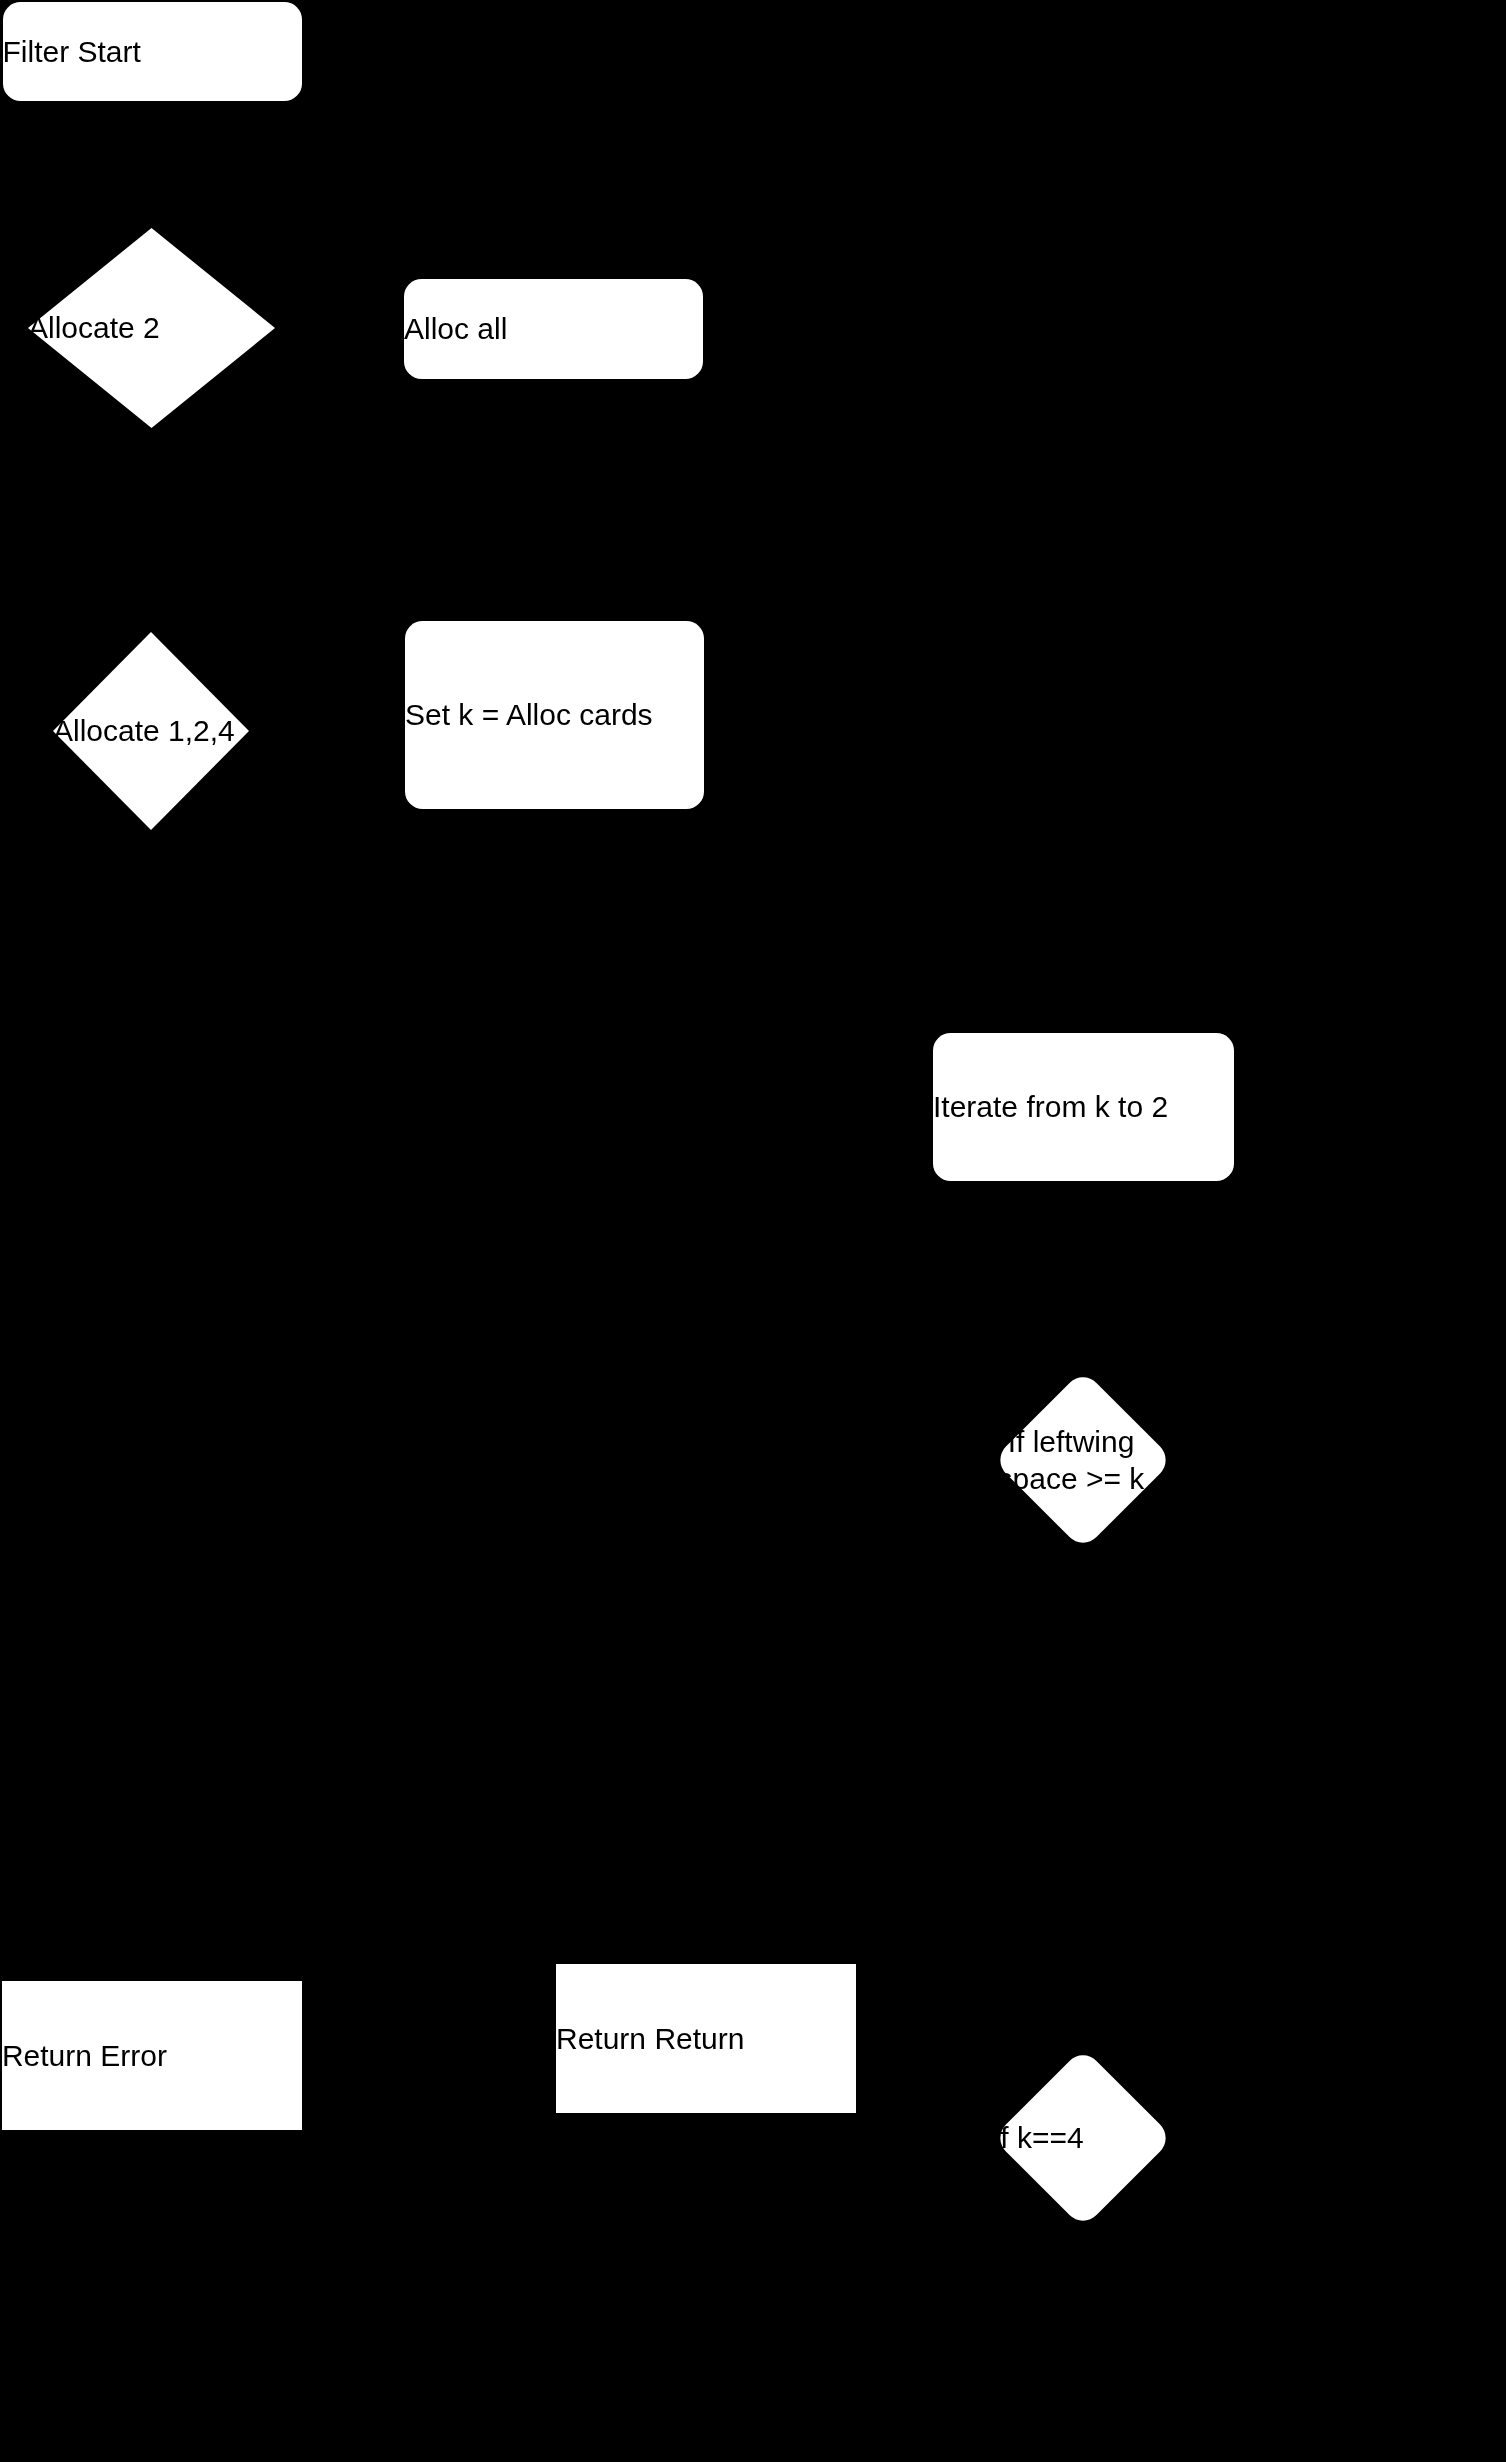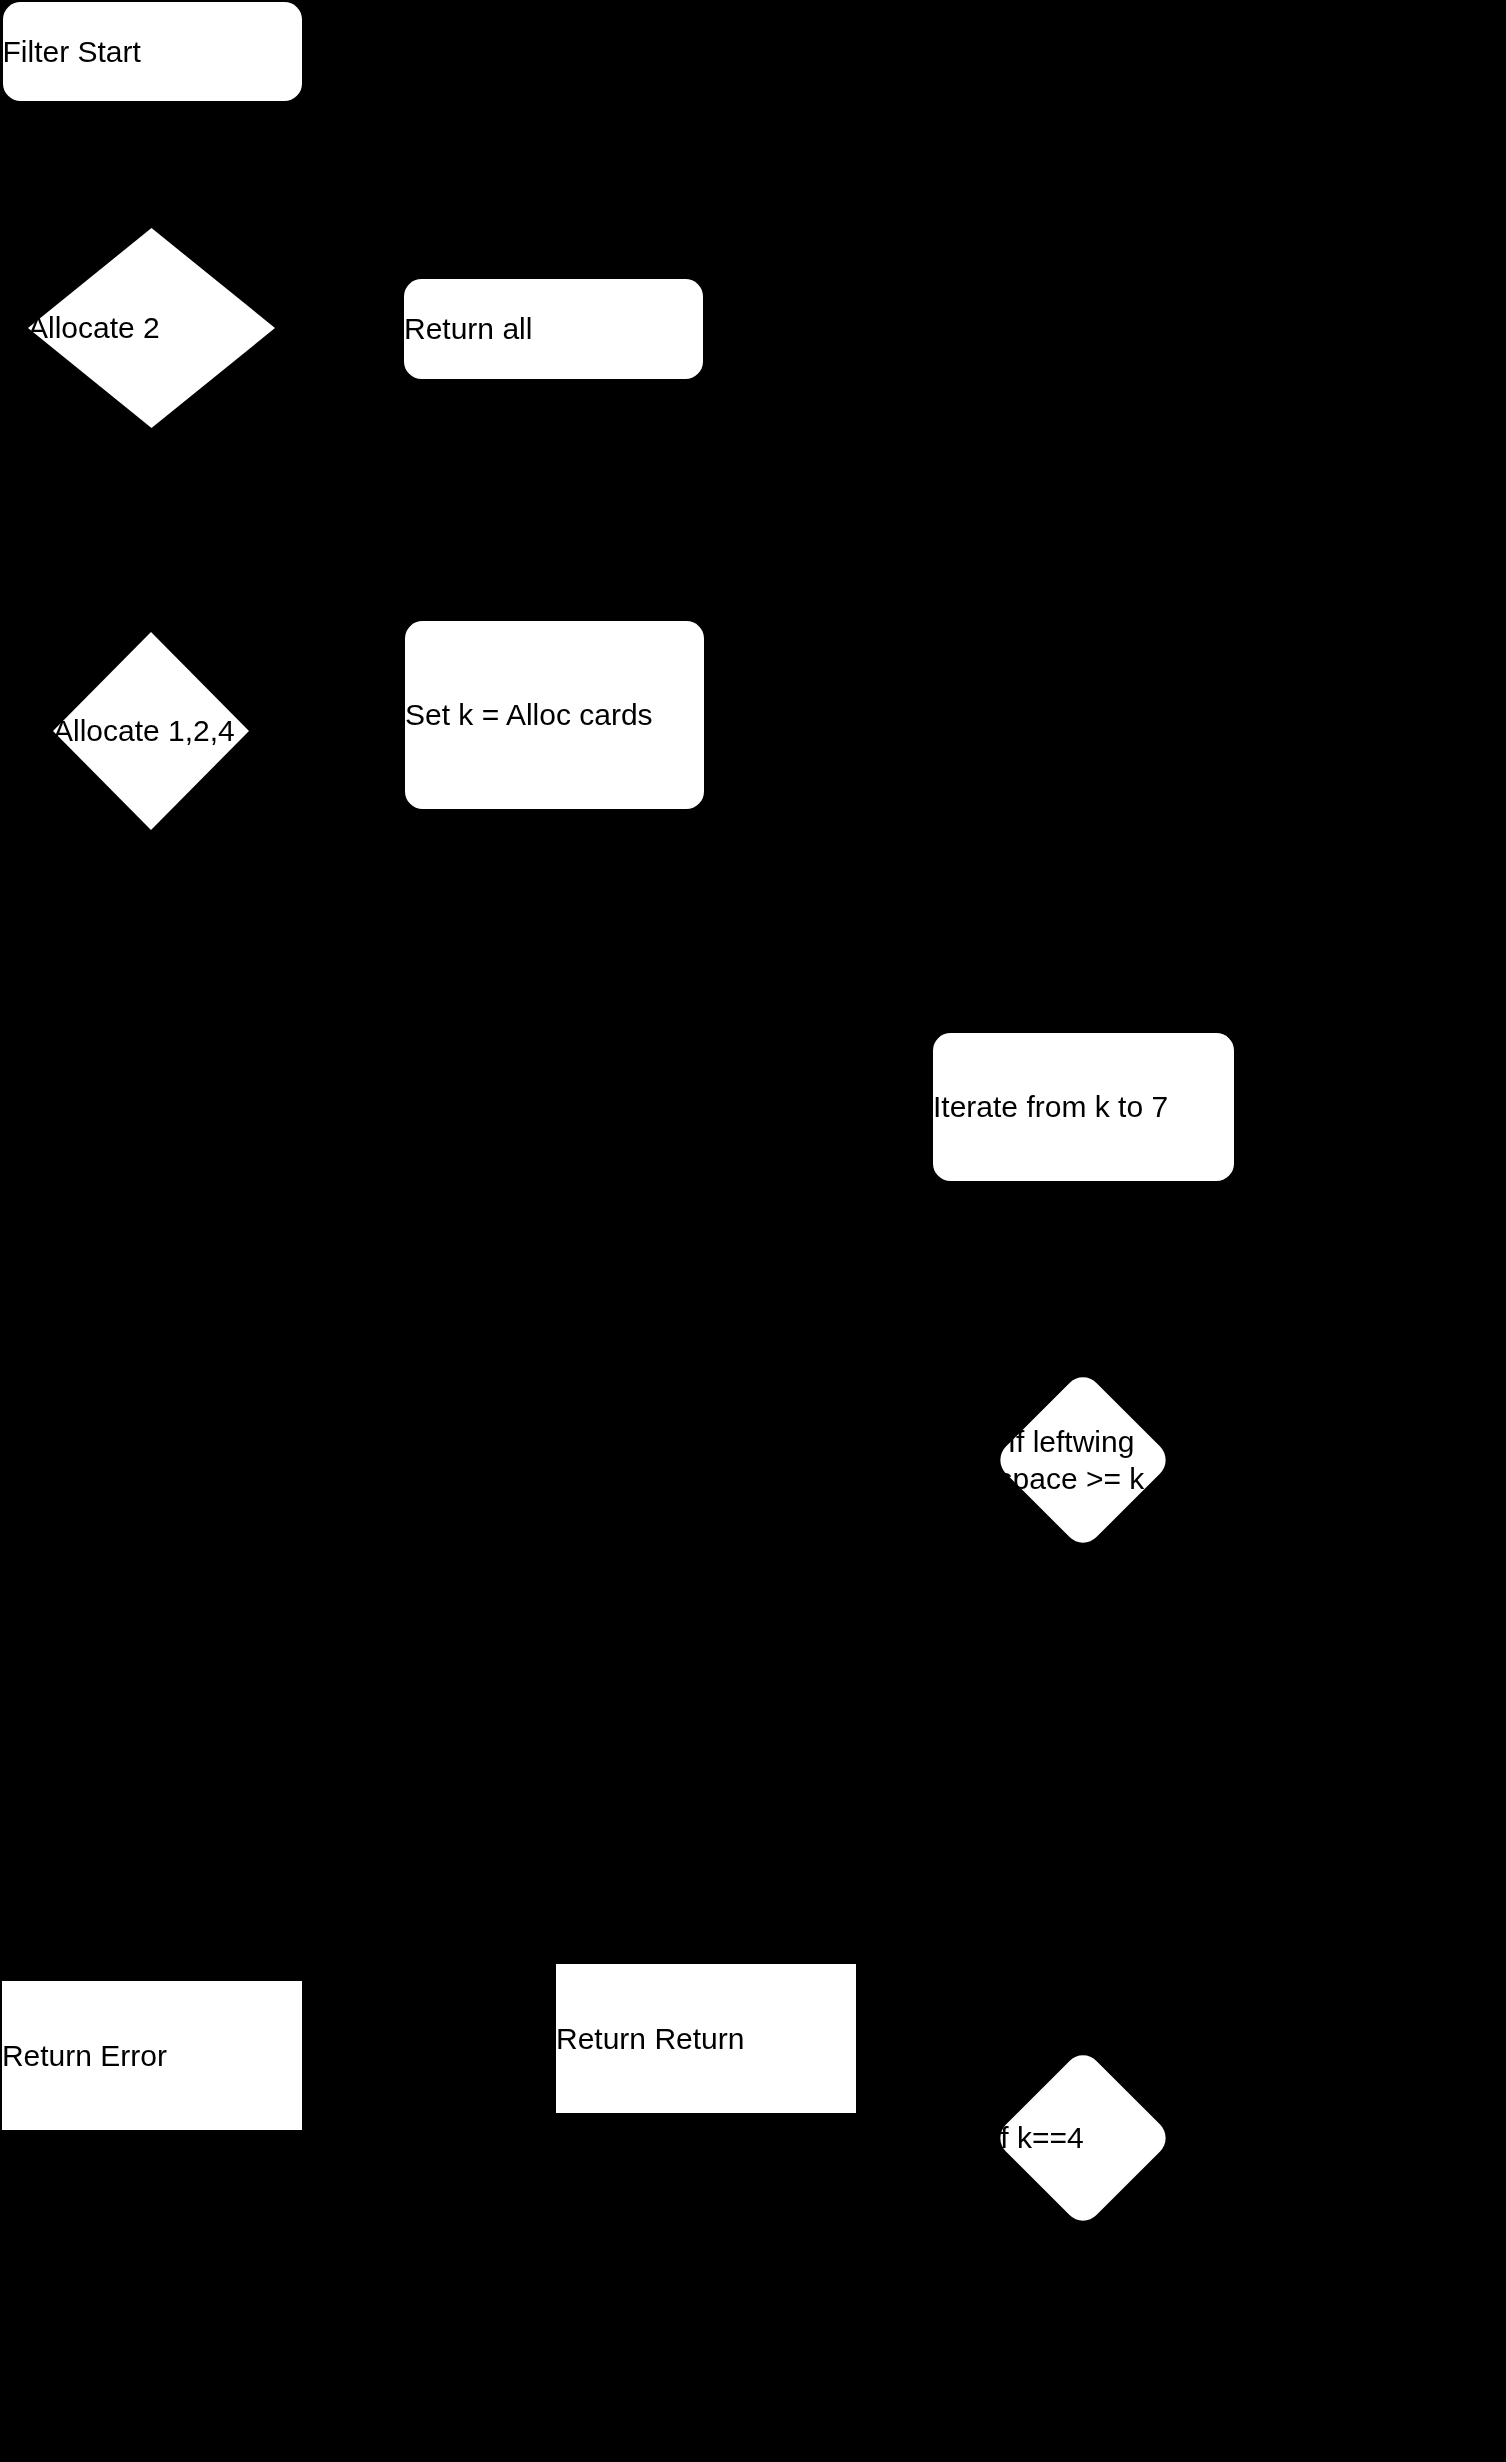--- a/index.html
+++ b/index.html
@@ -67,36 +67,36 @@
     <div class="label nowrap">Filter Start</div>
   </div>
 
   <div class="node" style="left:28px; top:228px; width:247px; height:200px;">
     <div class="shape diamond-sharp"></div>
     <div class="label nowrap">Allocate 2</div>
   </div>
 
   <div class="node" style="left:404px; top:279px; width:299px; height:100px;">
     <div class="shape rounded-rect"></div>
-    <div class="label nowrap">Return all</div>
+    <div class="label nowrap">Alloc all</div>
   </div>
 
   <div class="node" style="left:53px; top:632px; width:196px; height:198px;">
     <div class="shape diamond-sharp"></div>
     <div class="label nowrap">Allocate 1,2,4</div>
   </div>
 
   <div class="node" style="left:405px; top:621px; width:299px; height:188px;">
     <div class="shape rounded-rect"></div>
     <div class="label nowrap">Set k = Alloc cards</div>
   </div>
 
   <div class="node" style="left:933px; top:1033px; width:301px; height:148px;">
     <div class="shape rounded-rect"></div>
-    <div class="label nowrap">Iterate from k to 7</div>
+    <div class="label nowrap">Iterate from k to 2</div>
   </div>
 
   <div class="node" style="left:992px; top:1370px; width:182px; height:180px;">
     <div class="shape diamond-rounded"></div>
     <div class="label wrap-250">If leftwing space &gt;= k</div>
   </div>
 
 
   <div class="node" style="left:1.9px; top:1964px; width:300px; height:149px;margin-top:17px;">
     <div class="shape rect"></div>

